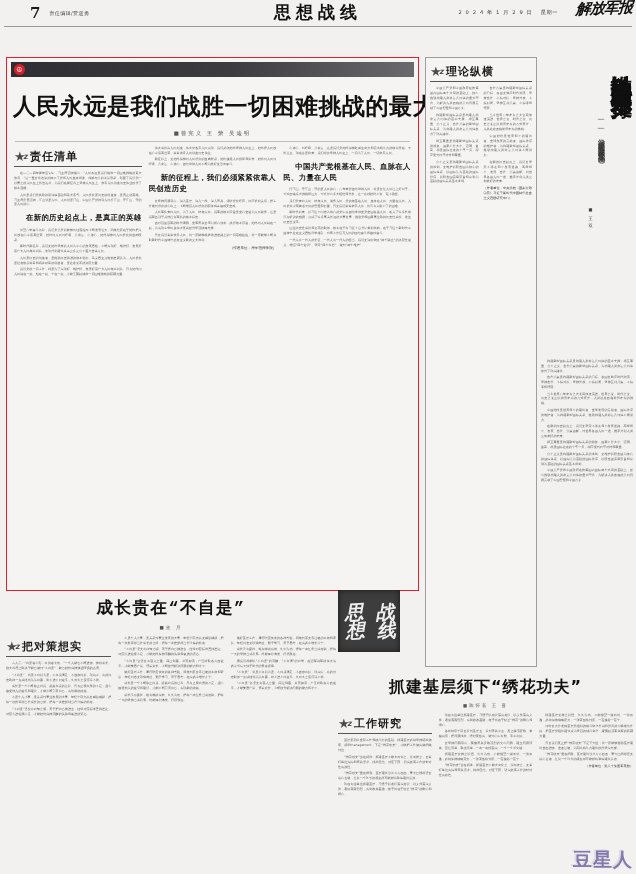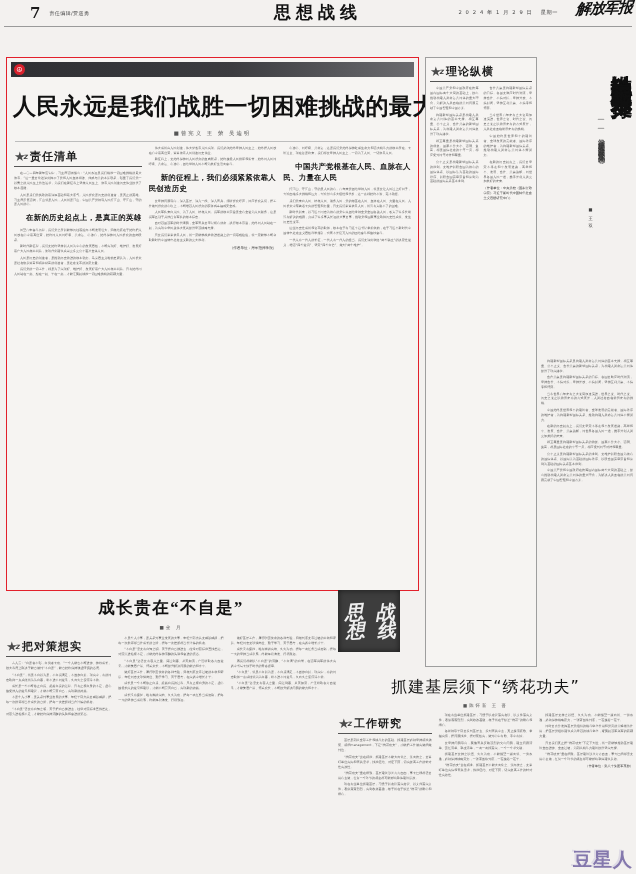--- a/index.html
+++ b/index.html
@@ -155,41 +155,41 @@
   }
   .vbody{
     position:absolute;left:541px;top:332px;width:92px;height:420px;
   }
 
   
   .lower-left{position:absolute;left:6px;top:570px;width:330px;}
   .lheadline{
     text-align:center;font-size:16.5px;font-weight:bold;color:#111;
     letter-spacing:1.5px;
-    font-family:Liberation Serif, serif;
+    font-family:Liberation Mono, monospace;
   }
   .lbyline{text-align:center;font-size:4.6px;color:#555;margin-top:6px;letter-spacing:2px;}
   .lower-left .cols{display:flex;gap:7px;margin-top:6px;}
 
   
   .seal{
     position:absolute;left:338px;top:563px;width:62px;height:62px;
     background:#3d3d3d;color:#efefef;
     display:flex;align-items:center;justify-content:center;
     font-family:"DejaVu Serif","Liberation Serif",serif;
     font-size:19px;font-weight:bold;font-style:italic;
     letter-spacing:-2px;line-height:.95;text-align:center;
     box-shadow:inset 0 0 6px rgba(0,0,0,.6);
   }
   .seal span{display:block;transform:rotate(-4deg);}
 
   
   .lower-right{position:absolute;left:338px;top:650px;width:295px;}
   .rheadline{
-    text-align:center;font-size:16px;font-weight:normal;color:#111;
+    text-align:center;font-size:16px;font-weight:bold;color:#111;
     letter-spacing:1px;
     font-family:"DejaVu Sans","Liberation Sans",sans-serif;
   }
   .rbyline{text-align:center;font-size:4.4px;color:#555;margin-top:5px;letter-spacing:2px;}
   .lower-right .cols{display:flex;gap:7px;margin-top:5px;}
 
   .bottom-credit{font-size:3.2px;color:#444;text-align:right;margin-top:2px;}
 
   
   .watermark{

